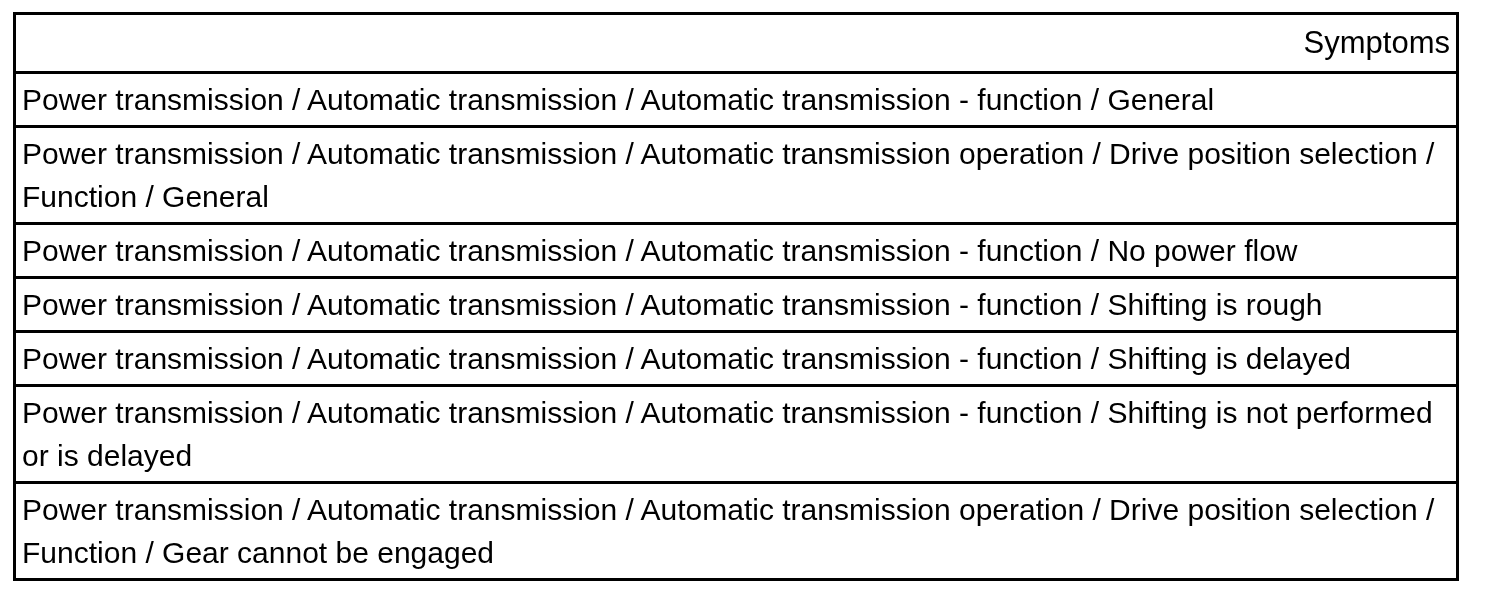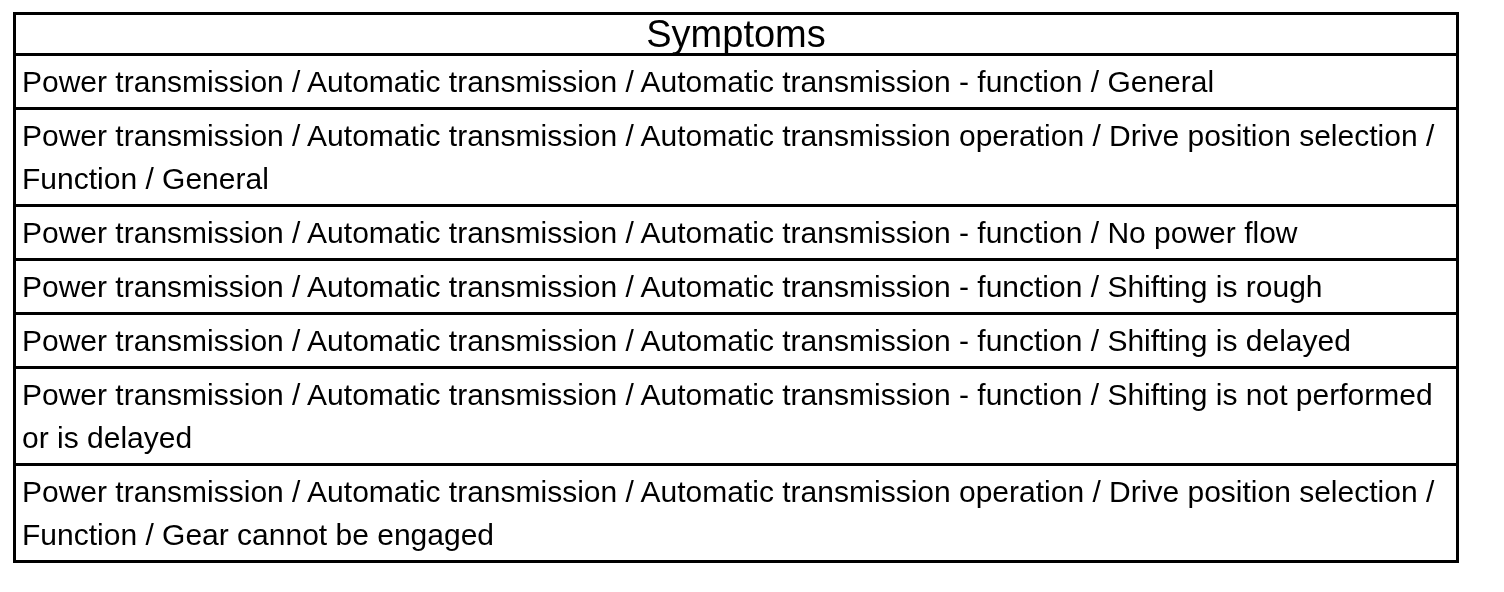--- a/index.html
+++ b/index.html
@@ -23,25 +23,25 @@
   }
   .symptoms-table {
     position: absolute;
     left: 13px;
     top: 12px;
     width: 1446px;
     border: 3px solid var(--border-color);
     background: var(--bg-color);
   }
   .table-header {
-    font-size: 38px;
+    font-size: 31px;
     line-height: 38px;
     font-weight: normal;
-    padding: 0 6px;
-    text-align: center;
+    padding: 9px 6px;
+    text-align: right;
   }
   .table-row {
     border-top: 3px solid var(--border-color);
     font-size: 30px;
     line-height: 43px;
     font-weight: normal;
     padding: 4px 6px;
     text-align: left;
     word-wrap: break-word;
   }

